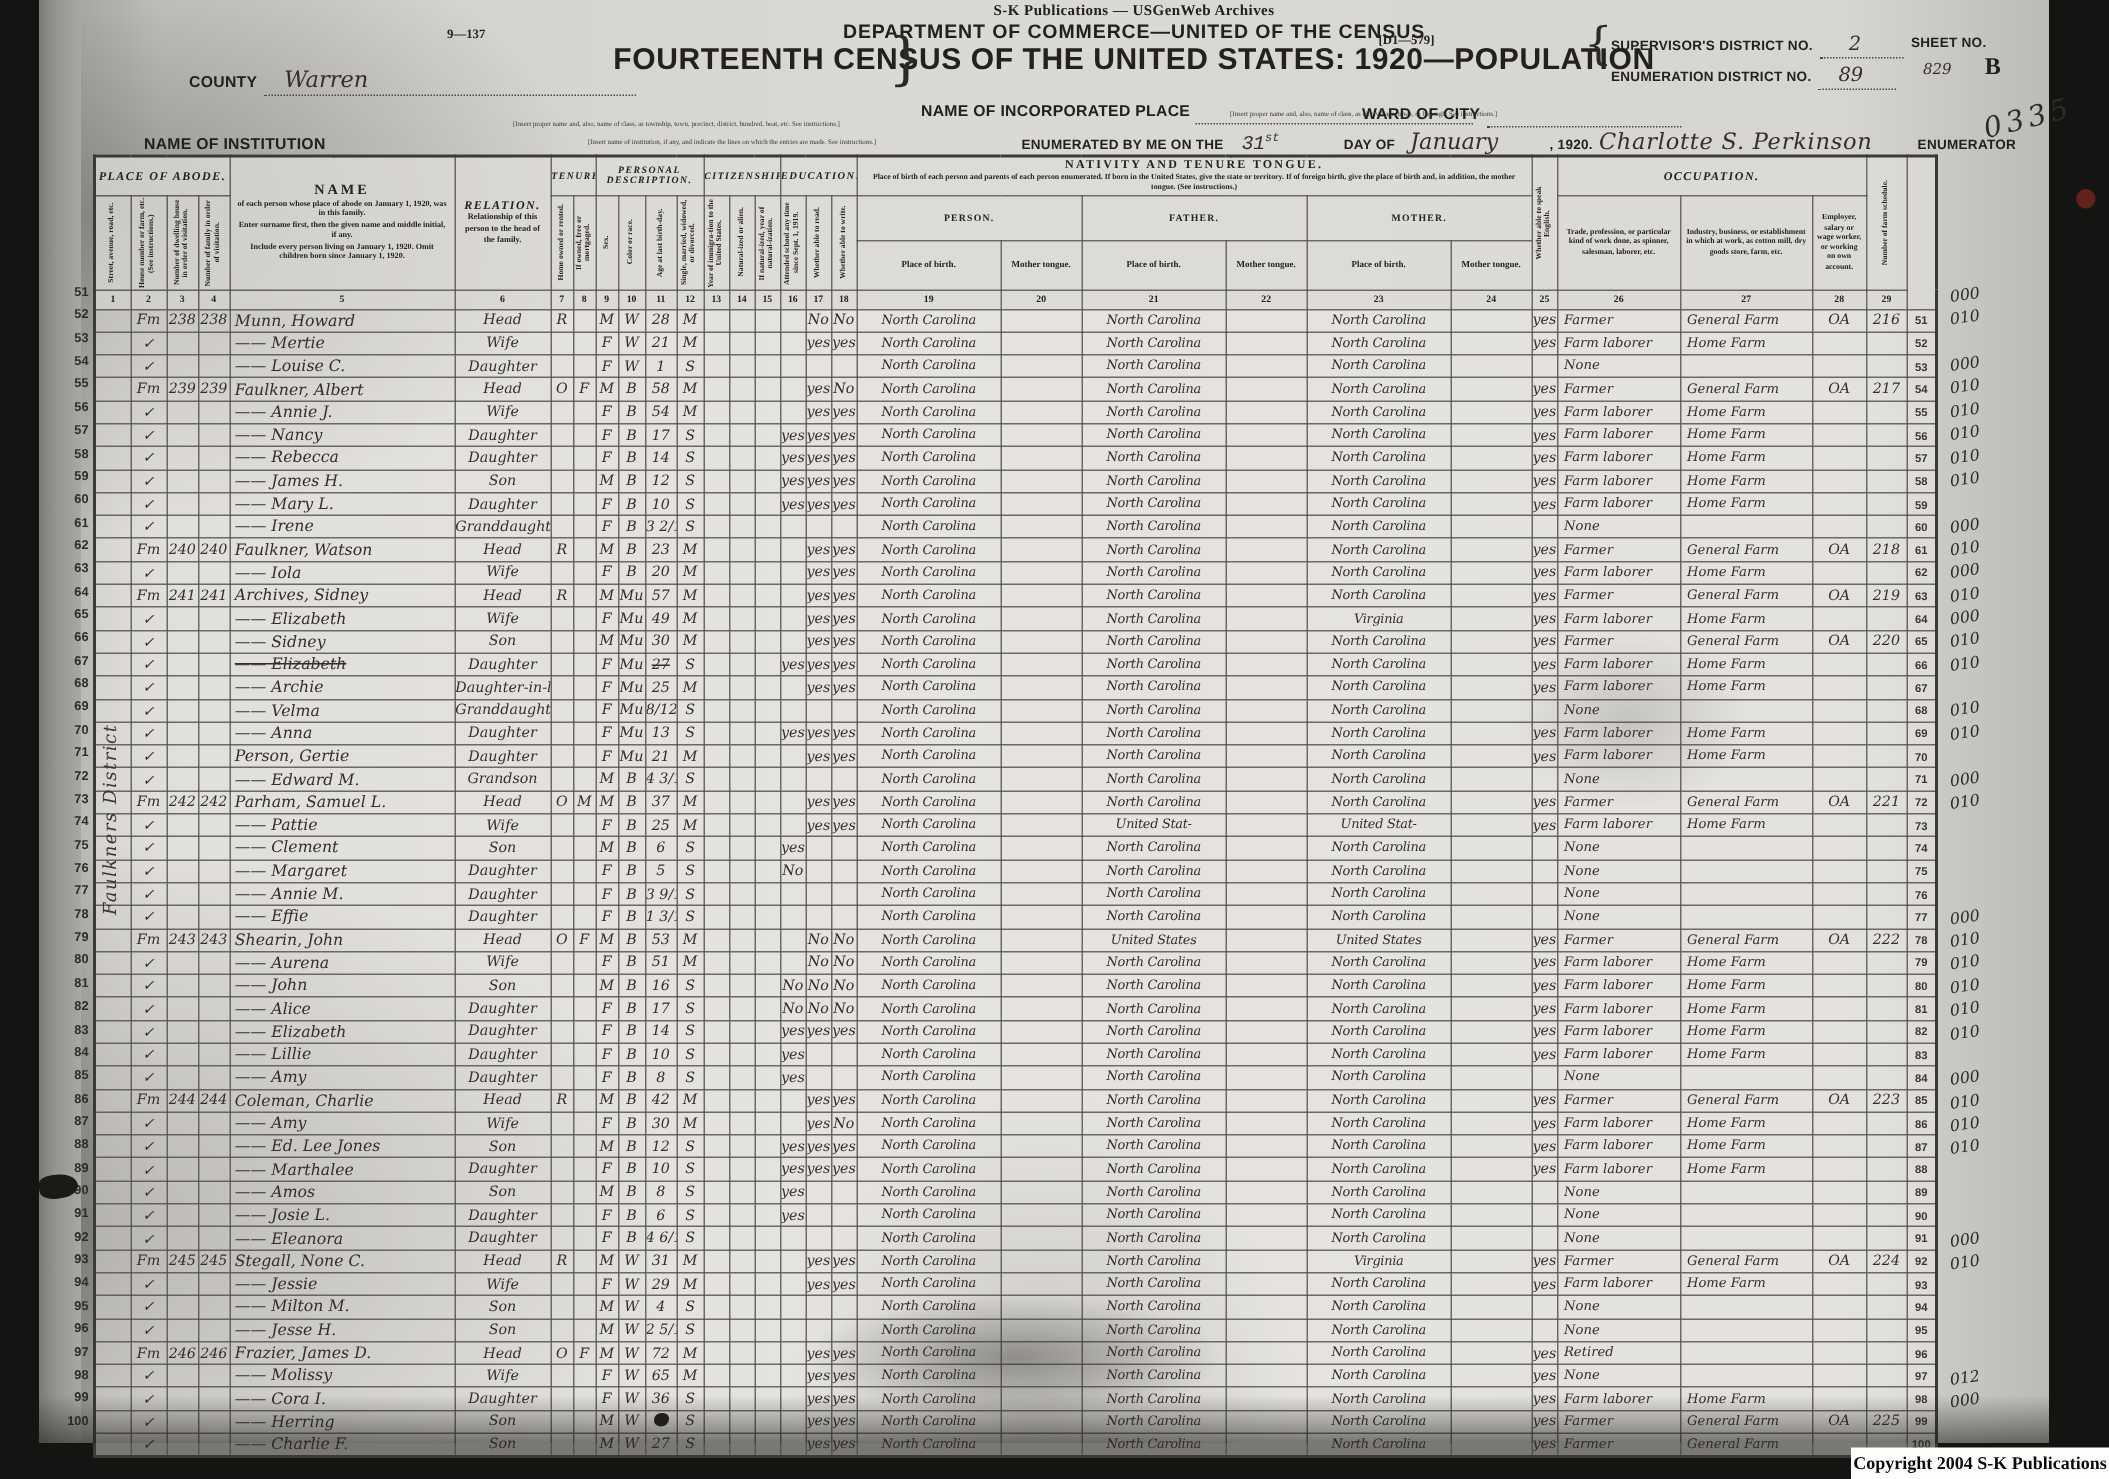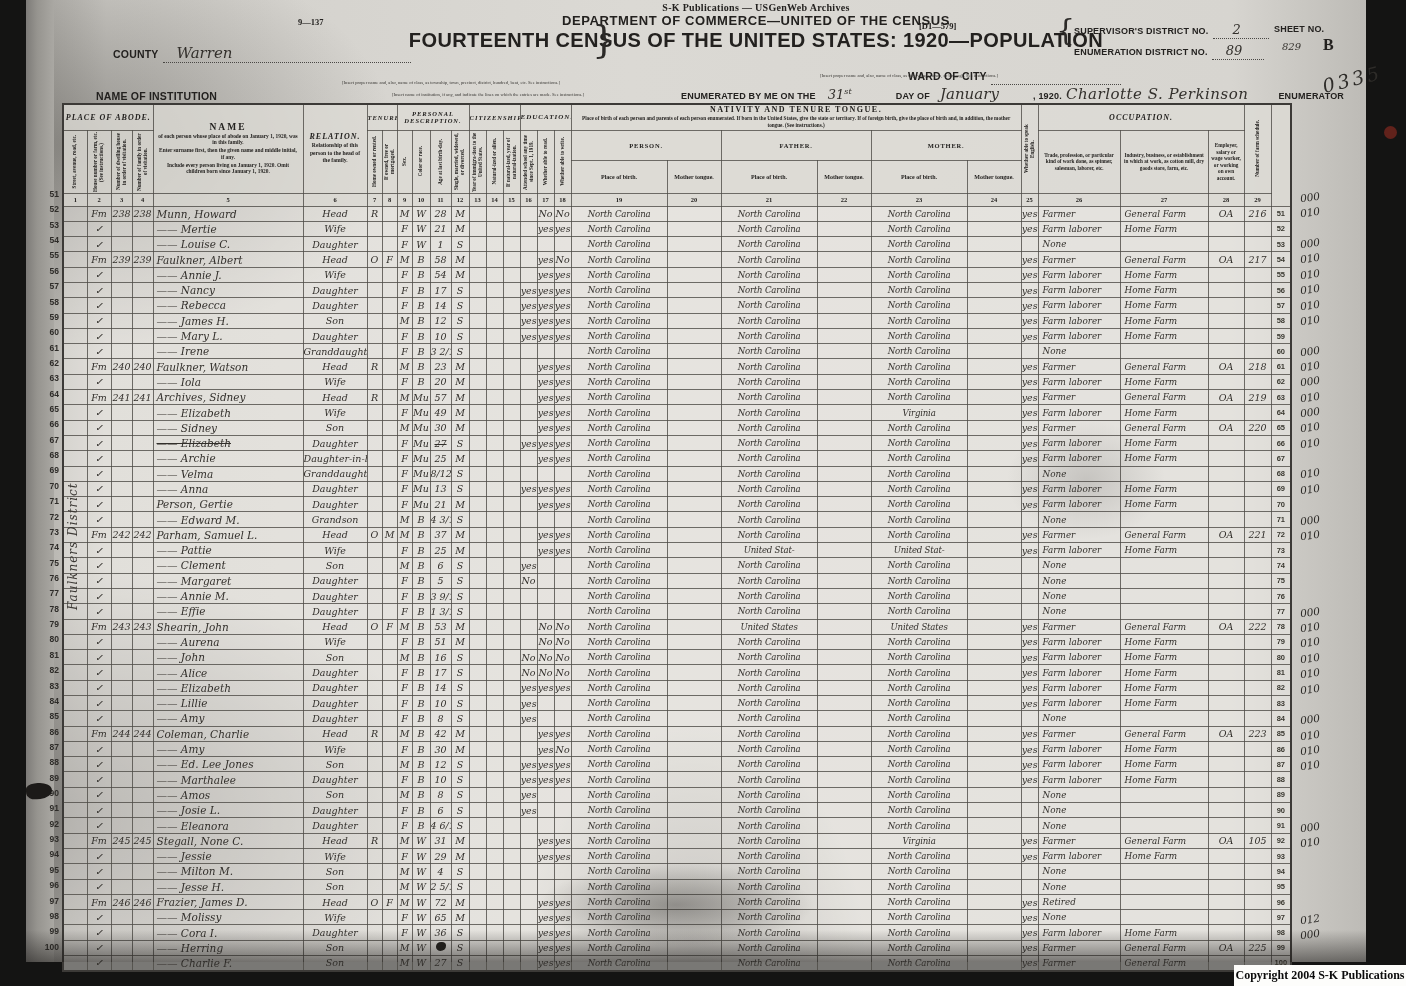--- a/index.html
+++ b/index.html
@@ -90,21 +90,21 @@
 <div class="scan">
   <div class="paper">
     <div class="left-edge"></div>
 
     <div class="p pub" style="left:430px;top:2px;width:600px;text-align:center;">S-K Publications — USGenWeb Archives</div>
     <div class="p dept" style="left:380px;top:13px;width:700px;text-align:center;">DEPARTMENT OF COMMERCE—UNITED OF THE CENSUS</div>
     <div class="p big-title" style="left:300px;top:29px;width:860px;text-align:center;">FOURTEENTH CENSUS OF THE UNITED STATES: 1920—POPULATION</div>
     <div class="p small-print" style="left:272px;top:17px;">9—137</div>
     <div class="p small-print" style="left:893px;top:21px;">[D1—579]</div>
 
-    <div class="p" style="left:87px;top:44px;">
+    <div class="p" style="left:100px;top:44px;">
       <span class="lbl">COUNTY</span>
       <span class="dots" style="width:248px;"><span class="hw hw-lg" style="padding-left:14px;">Warren</span></span>
     </div>
     <div class="p brace" style="left:566px;top:17px;">}</div>
 
     <div class="p brace" style="left:1030px;top:12px;font-size:30px;">{</div>
     <div class="p" style="left:1048px;top:20px;">
       <span class="lbl-sm">SUPERVISOR'S DISTRICT NO.</span>
       <span class="dots" style="width:56px;"><span class="hw hw-md" style="padding-left:20px;">2</span></span>
     </div>
@@ -114,36 +114,40 @@
     </div>
 
     <div class="p" style="left:1248px;top:18px;width:86px;">
       <span class="lbl-sm">SHEET NO.</span><br>
       <span class="hw" style="font-size:10px;padding-left:8px;">829</span>
       <span style="font:bold 16px 'Liberation Serif',serif;padding-left:18px;">B</span>
     </div>
 
     <div class="p hint" style="left:260px;top:80px;width:330px;white-space:normal;text-align:center;">[Insert proper name and, also, name of class, as township, town, precinct, district, hundred, beat, etc.   See instructions.]</div>
 
+    <div class="p" style="left:588px;top:64px;">
+      <span class="lbl">NAME OF INCORPORATED PLACE</span>
+      <span class="dots" style="width:185px;">&nbsp;</span>
+    </div>
     <div class="p hint" style="left:778px;top:73px;width:210px;white-space:normal;text-align:center;">[Insert proper name and, also, name of class, as city, village, town, or borough.   See instructions.]</div>
 
     <div class="p" style="left:882px;top:66px;">
       <span class="lbl">WARD OF CITY</span>
       <span class="dots" style="width:130px;">&nbsp;</span>
     </div>
 
     <div class="p" style="left:70px;top:86px;">
       <span class="lbl">NAME OF INSTITUTION</span>
       <span class="dots" style="width:120px;">&nbsp;</span>
     </div>
     <div class="p hint" style="left:282px;top:92px;width:360px;white-space:normal;text-align:center;">[Insert name of institution, if any, and indicate the lines on which the entries are made.   See instructions.]</div>
 
     <div class="p" style="left:655px;top:85px;">
       <span class="lbl-sm">ENUMERATED BY ME ON THE</span>
-      <span class="dots" style="width:72px;"><span class="hw hw-md" style="padding-left:8px;"><span>31</span><sup>st</sup></span></span>
+      <span class="dots" style="width:72px;"><span class="hw hw-md" style="padding-left:8px;font-family:Liberation Mono, monospace;"><span>31</span><sup>st</sup></span></span>
       <span class="lbl-sm">DAY OF</span>
       <span class="dots" style="width:95px;"><span class="hw hw-lg" style="padding-left:6px;">January</span></span>
       <span class="lbl-sm">, 1920.</span>
       <span class="hw hw-lg" style="letter-spacing:.5px;">Charlotte S. Perkinson</span>
       <span class="lbl-sm" style="padding-left:26px;">ENUMERATOR</span>
     </div>
     <div class="pagemark">0335</div>
 
     <div class="lnums">
         <div class="hdr-gap"></div>
@@ -1693,21 +1697,21 @@
             <td class="c-pb">North Carolina</td>
             <td class="c-pmt"></td>
             <td class="c-fb">North Carolina</td>
             <td class="c-fmt"></td>
             <td class="c-mb">Virginia</td>
             <td class="c-mmt"></td>
             <td class="c-eng">yes</td>
             <td class="c-occ">Farmer</td>
             <td class="c-ind">General Farm</td>
             <td class="c-emp">OA</td>
-            <td class="c-fs">105</td>
+            <td class="c-fs">224</td>
             <td class="c-num">92</td>
           </tr>
           <tr>
             <td class="c-st"></td>
             <td class="c-hn">✓</td>
             <td class="c-dw"></td>
             <td class="c-fm"></td>
             <td class="c-name">—— Jessie</td>
             <td class="c-rel">Wife</td>
             <td class="c-ten"></td>

